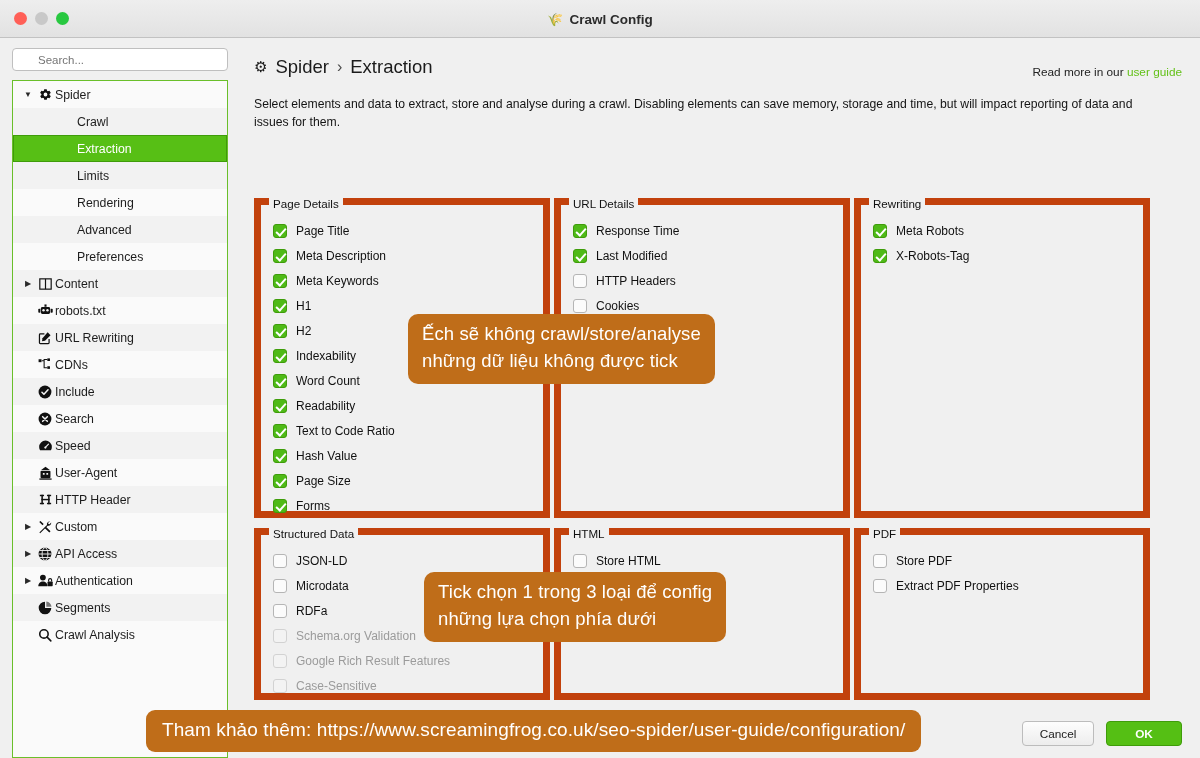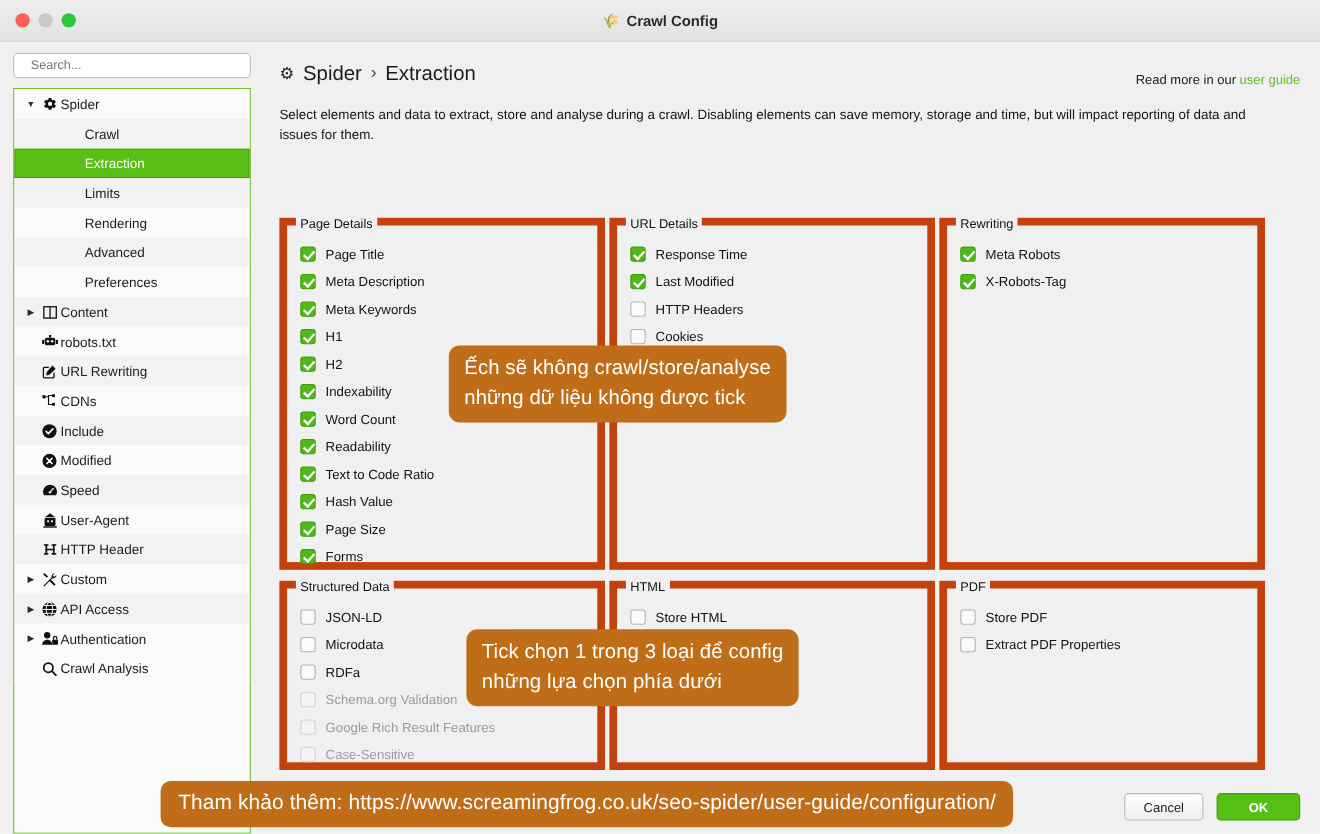--- a/index.html
+++ b/index.html
@@ -55,21 +55,21 @@
     padding: 10px 12px 0 12px;
     display: flex; flex-direction: column;
   }
   .search-wrap { margin-bottom: 9px; }
   .search-input {
     width: 100%; height: 23px;
     border: 1px solid #bfbfbf; border-radius: 4px;
     background: #ffffff;
     font-family: "Liberation Sans", sans-serif;
     font-size: 11.5px; color: #555;
-    padding: 0 15px;
+    padding: 0 25px;
     outline: none;
   }
   .tree {
     flex: 1;
     background: #fafafa;
     border: 1.5px solid #6abf2a;
     overflow: hidden;
   }
   .tree-item {
     height: 27px;
@@ -344,21 +344,21 @@
             <span class="tree-label">Include</span>
           </div>
           <div class="tree-item">
             <span class="twisty"></span>
             <span class="tree-icon">
               <svg width="14" height="14" viewBox="0 0 24 24" fill="#111">
                 <circle cx="12" cy="12" r="11"></circle>
                 <path d="M8 8l8 8M16 8l-8 8" fill="none" stroke="#f6f6f6" stroke-width="2.6" stroke-linecap="round"></path>
               </svg>
             </span>
-            <span class="tree-label">Modified</span>
+            <span class="tree-label">Search</span>
           </div>
           <div class="tree-item alt">
             <span class="twisty"></span>
             <span class="tree-icon">
               <svg width="15" height="13" viewBox="0 0 26 22" fill="#111">
                 <path d="M13 2.5A11 11 0 0 0 2 13.5a10.8 10.8 0 0 0 1.6 5.7h18.8a10.8 10.8 0 0 0 1.6-5.7A11 11 0 0 0 13 2.5z"></path>
                 <path d="M12.8 14.2l5.4-5.6" stroke="#f0f0f0" stroke-width="2" fill="none" stroke-linecap="round"></path>
                 <circle cx="12.8" cy="14.6" r="1.9" fill="#f0f0f0"></circle>
               </svg>
             </span>
@@ -421,20 +421,30 @@
             <span class="twisty">▶</span>
             <span class="tree-icon">
               <svg width="15" height="14" viewBox="0 0 26 24" fill="#111">
                 <circle cx="8.5" cy="6" r="5"></circle>
                 <path d="M0.5 21c0-4.4 3.6-8 8-8s8 3.6 8 8z"></path>
                 <rect x="16.5" y="13" width="9" height="8" rx="1.2"></rect>
                 <path d="M18.4 13v-2.6a2.6 2.6 0 0 1 5.2 0V13" fill="none" stroke="#111" stroke-width="1.9"></path>
               </svg>
             </span>
             <span class="tree-label">Authentication</span>
+          </div>
+          <div class="tree-item alt">
+            <span class="twisty"></span>
+            <span class="tree-icon">
+              <svg width="14" height="14" viewBox="0 0 24 24" fill="#111">
+                <path d="M12 1.2A10.8 10.8 0 1 0 22.8 12H12z"></path>
+                <path d="M14.2 0.8V9.8H23.2A10.9 10.9 0 0 0 14.2 0.8z" opacity=".55"></path>
+              </svg>
+            </span>
+            <span class="tree-label">Segments</span>
           </div>
           <div class="tree-item">
             <span class="twisty"></span>
             <span class="tree-icon">
               <svg width="14" height="14" viewBox="0 0 24 24" fill="none" stroke="#111" stroke-width="2.7">
                 <circle cx="10.2" cy="10.2" r="7.2"></circle>
                 <line x1="15.6" y1="15.6" x2="22" y2="22" stroke-linecap="round"></line>
               </svg>
             </span>
             <span class="tree-label">Crawl Analysis</span>

